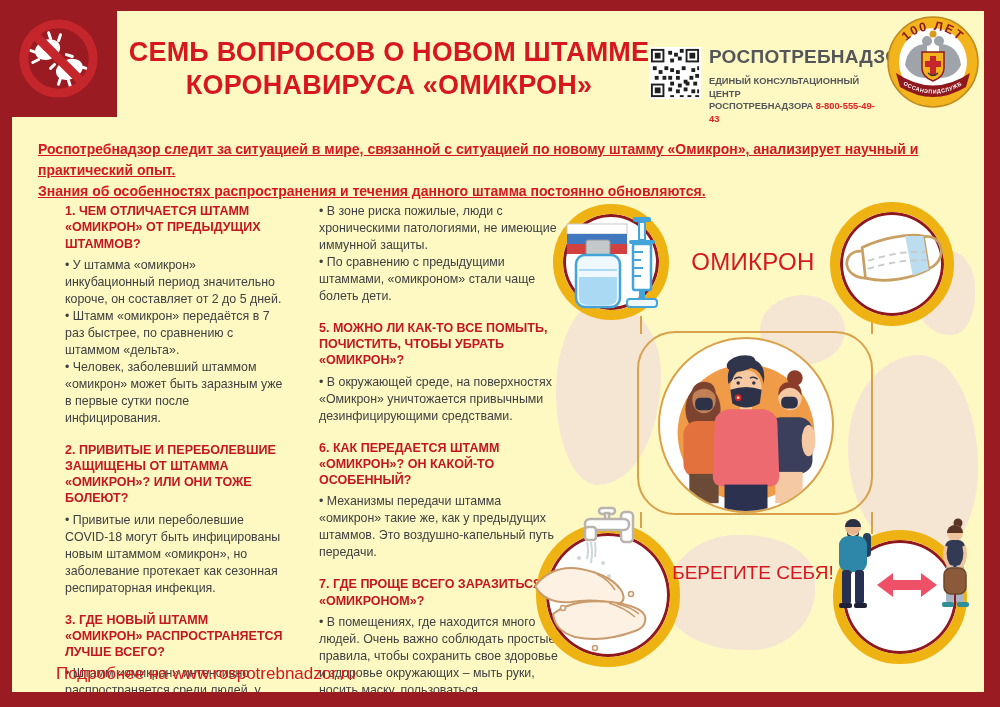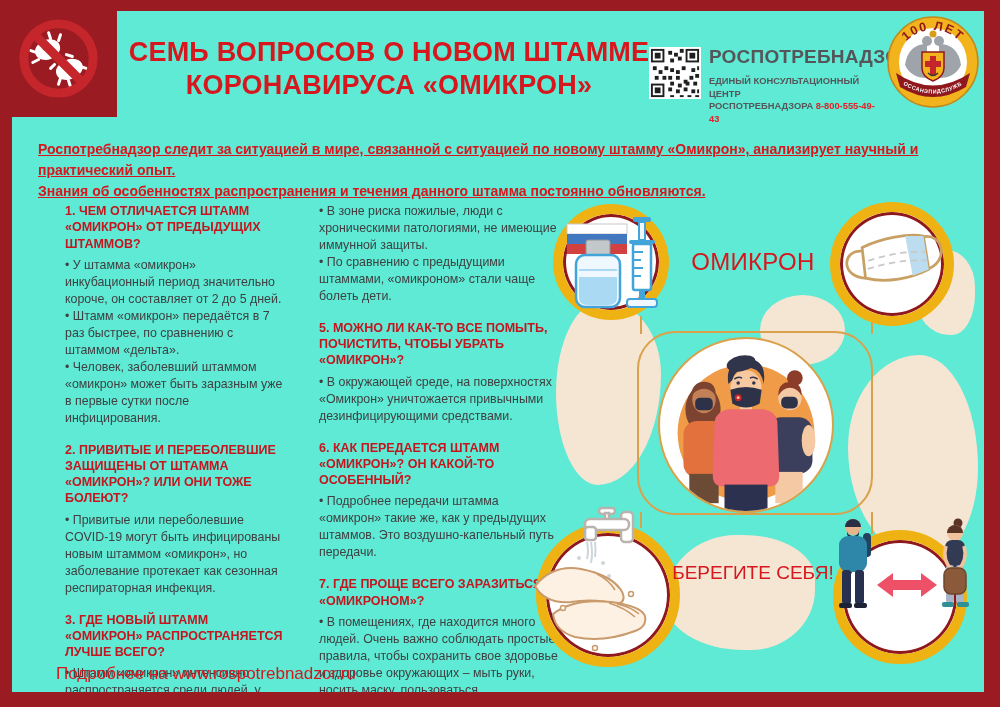--- a/index.html
+++ b/index.html
@@ -1,17 +1,17 @@
 <!DOCTYPE html>
 <html><head>
 <meta charset="utf-8">
 <style>
   * { margin:0; padding:0; box-sizing:border-box; }
   body { background:#ffffff; font-family:"Liberation Sans", sans-serif; }
-  .poster { position:relative; width:1000px; height:707px; background:#5eead4; overflow:hidden; }
+  .poster { position:relative; width:1000px; height:707px; background:#fef9c3; overflow:hidden; }
 
   
   .b-edge { position:absolute; background:#9a1b21; z-index:6; }
   .b-top    { left:0; top:0; width:1000px; height:11px; }
   .b-bottom { left:0; top:692px; width:1000px; height:15px; }
   .b-left   { left:0; top:0; width:12px; height:707px; }
   .b-right  { left:984px; top:0; width:16px; height:707px; }
 
   .corner { position:absolute; left:0; top:0; width:117px; height:117px; background:#9a1b21; z-index:7; }
   .corner svg { position:absolute; left:9px; top:9px; }
@@ -202,40 +202,40 @@
 
   <div class="col col1">
     <div class="q">
       <div class="q-h">1. ЧЕМ ОТЛИЧАЕТСЯ ШТАММ «ОМИКРОН» ОТ ПРЕДЫДУЩИХ ШТАММОВ?</div>
       <div class="q-b">• У штамма «омикрон» инкубационный период значительно короче, он составляет от 2 до 5 дней.
 • Штамм «омикрон» передаётся в 7 раз быстрее, по сравнению с штаммом «дельта».
 • Человек, заболевший штаммом «омикрон» может быть заразным уже в первые сутки после инфицирования.</div>
     </div>
     <div class="q">
       <div class="q-h">2. ПРИВИТЫЕ И ПЕРЕБОЛЕВШИЕ ЗАЩИЩЕНЫ ОТ ШТАММА «ОМИКРОН»? ИЛИ ОНИ ТОЖЕ БОЛЕЮТ?</div>
-      <div class="q-b">• Привитые или переболевшие COVID-19 могут быть инфицированы новым штаммом «омикрон», но заболевание протекает как сезонная респираторная инфекция.</div>
+      <div class="q-b">• Привитые или переболевшие COVID-18 могут быть инфицированы новым штаммом «омикрон», но заболевание протекает как сезонная респираторная инфекция.</div>
     </div>
     <div class="q">
       <div class="q-h">3. ГДЕ НОВЫЙ ШТАММ «ОМИКРОН» РАСПРОСТРАНЯЕТСЯ ЛУЧШЕ ВСЕГО?</div>
       <div class="q-b">• Штамм «омикрон» интенсивно распространяется среди людей, у которых нет иммунитета.</div>
     </div>
   </div>
 
   <div class="col col2">
     <div class="q">
       <div class="q-b">• В зоне риска пожилые, люди с хроническими патологиями, не имеющие иммунной защиты.
 • По сравнению с предыдущими штаммами, «омикроном» стали чаще болеть дети.</div>
     </div>
     <div class="q">
       <div class="q-h">5. МОЖНО ЛИ КАК-ТО ВСЕ ПОМЫТЬ, ПОЧИСТИТЬ, ЧТОБЫ УБРАТЬ «ОМИКРОН»?</div>
       <div class="q-b">• В окружающей среде, на поверхностях «Омикрон» уничтожается привычными дезинфицирующими средствами.</div>
     </div>
     <div class="q">
       <div class="q-h">6. КАК ПЕРЕДАЕТСЯ ШТАММ «ОМИКРОН»? ОН КАКОЙ-ТО ОСОБЕННЫЙ?</div>
-      <div class="q-b">• Подробнее передачи штамма «омикрон» такие же, как у предыдущих штаммов. Это воздушно-капельный путь передачи.</div>
+      <div class="q-b">• Механизмы передачи штамма «омикрон» такие же, как у предыдущих штаммов. Это воздушно-капельный путь передачи.</div>
     </div>
     <div class="q">
       <div class="q-h">7. ГДЕ ПРОЩЕ ВСЕГО ЗАРАЗИТЬСЯ «ОМИКРОНОМ»?</div>
       <div class="q-b">• В помещениях, где находится много людей. Очень важно соблюдать простые правила, чтобы сохранить свое здоровье и здоровье окружающих – мыть руки, носить маску, пользоваться антисептиками, соблюдать дистанцию, избегать массового скопления людей.</div>
     </div>
   </div>
 
   <div class="blob blob1"></div>
   <div class="blob blob2"></div>
   <div class="blob blob3"></div>

